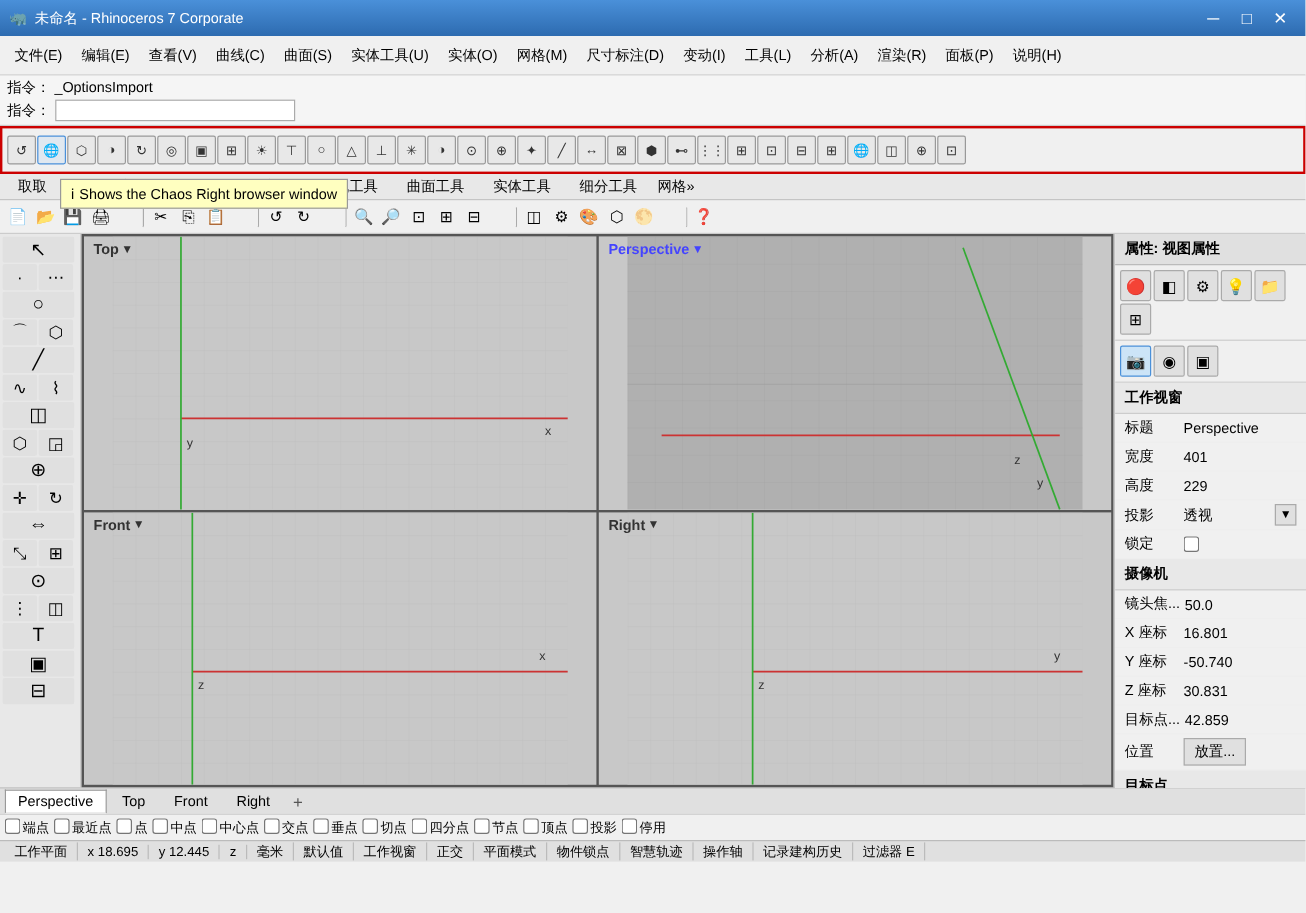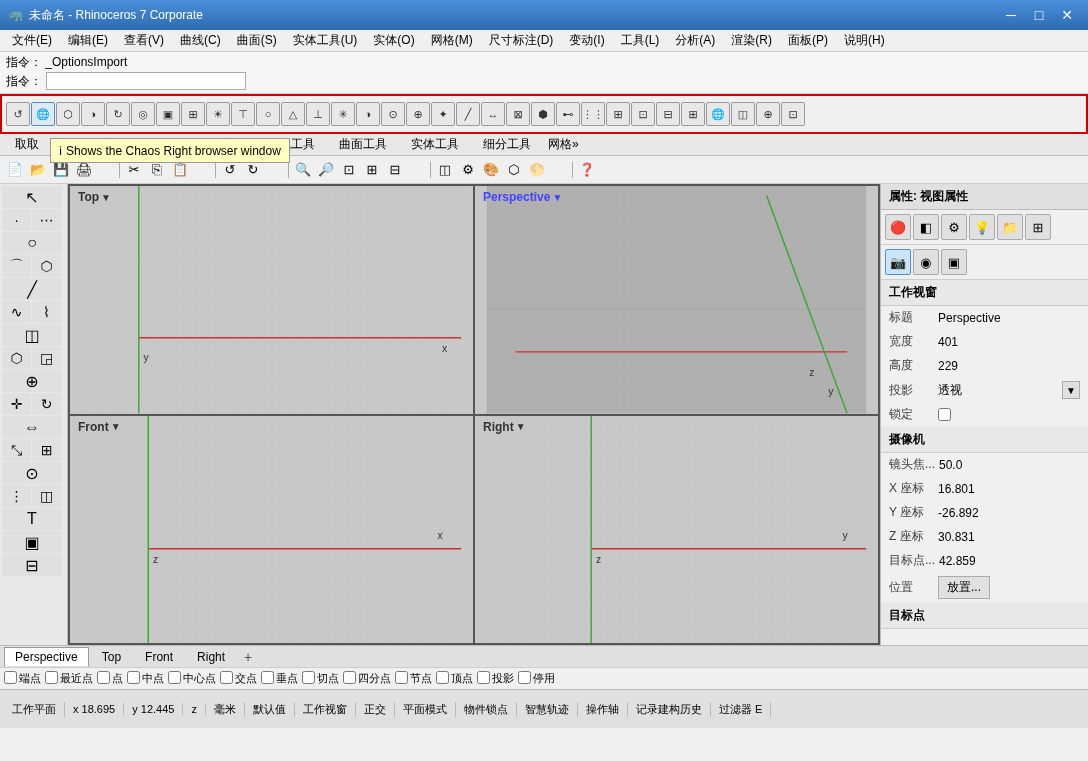--- a/index.html
+++ b/index.html
@@ -18,21 +18,21 @@
     #title-bar .title-text { font-size: 12px; display: flex; align-items: center; gap: 6px; }
     #title-bar .window-controls { display: flex; gap: 2px; }
     #title-bar .win-btn {
       width: 26px; height: 22px; background: transparent; border: none; color: white;
       font-size: 14px; cursor: pointer; display: flex; align-items: center; justify-content: center;
     }
 
     
     #menu-bar {
       background: #f0f0f0;
-      height: 22px;
+      height: 33px;
       display: flex;
       align-items: center;
       padding: 0 4px;
       border-bottom: 1px solid #ccc;
     }
     .menu-item {
       padding: 2px 8px;
       cursor: pointer;
       font-size: 12px;
       white-space: nowrap;
@@ -180,21 +180,21 @@
       cursor: pointer;
       display: flex;
       align-items: center;
       gap: 2px;
       z-index: 10;
     }
     .viewport-label-arrow { font-size: 10px; }
 
     
     #right-panel {
-      width: 208px;
+      width: 160px;
       background: #f0f0f0;
       border-left: 1px solid #bbb;
       display: flex;
       flex-direction: column;
       font-size: 12px;
       overflow-y: auto;
     }
     #right-panel .panel-header {
       background: #e0e0e0;
       padding: 4px 8px;
@@ -220,21 +220,21 @@
       background: #e8e8e8;
       border-bottom: 1px solid #ccc;
     }
     .panel-row {
       display: flex;
       align-items: center;
       padding: 3px 8px;
       border-bottom: 1px solid #eee;
       gap: 4px;
     }
-    .panel-label { color: #404040; min-width: 45px; font-size: 12px; }
+    .panel-label { color: #000000; min-width: 45px; font-size: 12px; }
     .panel-value { color: #000; flex: 1; font-size: 12px; }
     .panel-checkbox { cursor: pointer; }
     .panel-dropdown-btn {
       width: 18px; height: 18px; background: #e0e0e0; border: 1px solid #aaa;
       cursor: pointer; display: flex; align-items: center; justify-content: center;
       font-size: 10px;
     }
     .panel-btn {
       background: #e0e0e0; border: 1px solid #aaa; padding: 2px 8px;
       cursor: pointer; font-size: 12px;
@@ -272,21 +272,21 @@
       flex-wrap: nowrap;
       overflow: hidden;
     }
     .snap-item {
       display: flex; align-items: flex-start; gap: 2px; cursor: pointer; white-space: nowrap;
     }
     .snap-cb { cursor: pointer; }
 
     
     #status-bar {
-      height: 39px;
+      height: 18px;
       background: #e0e0e0;
       display: flex;
       align-items: center;
       padding: 0 4px;
       gap: 0;
       border-top: 1px solid #bbb;
       font-size: 11px;
     }
     .status-item {
       padding: 0 8px;
@@ -614,21 +614,21 @@
     <div class="panel-row">
       <span class="panel-label">镜头焦...</span>
       <span class="panel-value">50.0</span>
     </div>
     <div class="panel-row">
       <span class="panel-label">X 座标</span>
       <span class="panel-value">16.801</span>
     </div>
     <div class="panel-row">
       <span class="panel-label">Y 座标</span>
-      <span class="panel-value">-26.892</span>
+      <span class="panel-value">-50.740</span>
     </div>
     <div class="panel-row">
       <span class="panel-label">Z 座标</span>
       <span class="panel-value">30.831</span>
     </div>
     <div class="panel-row">
       <span class="panel-label">目标点...</span>
       <span class="panel-value">42.859</span>
     </div>
     <div class="panel-row">

